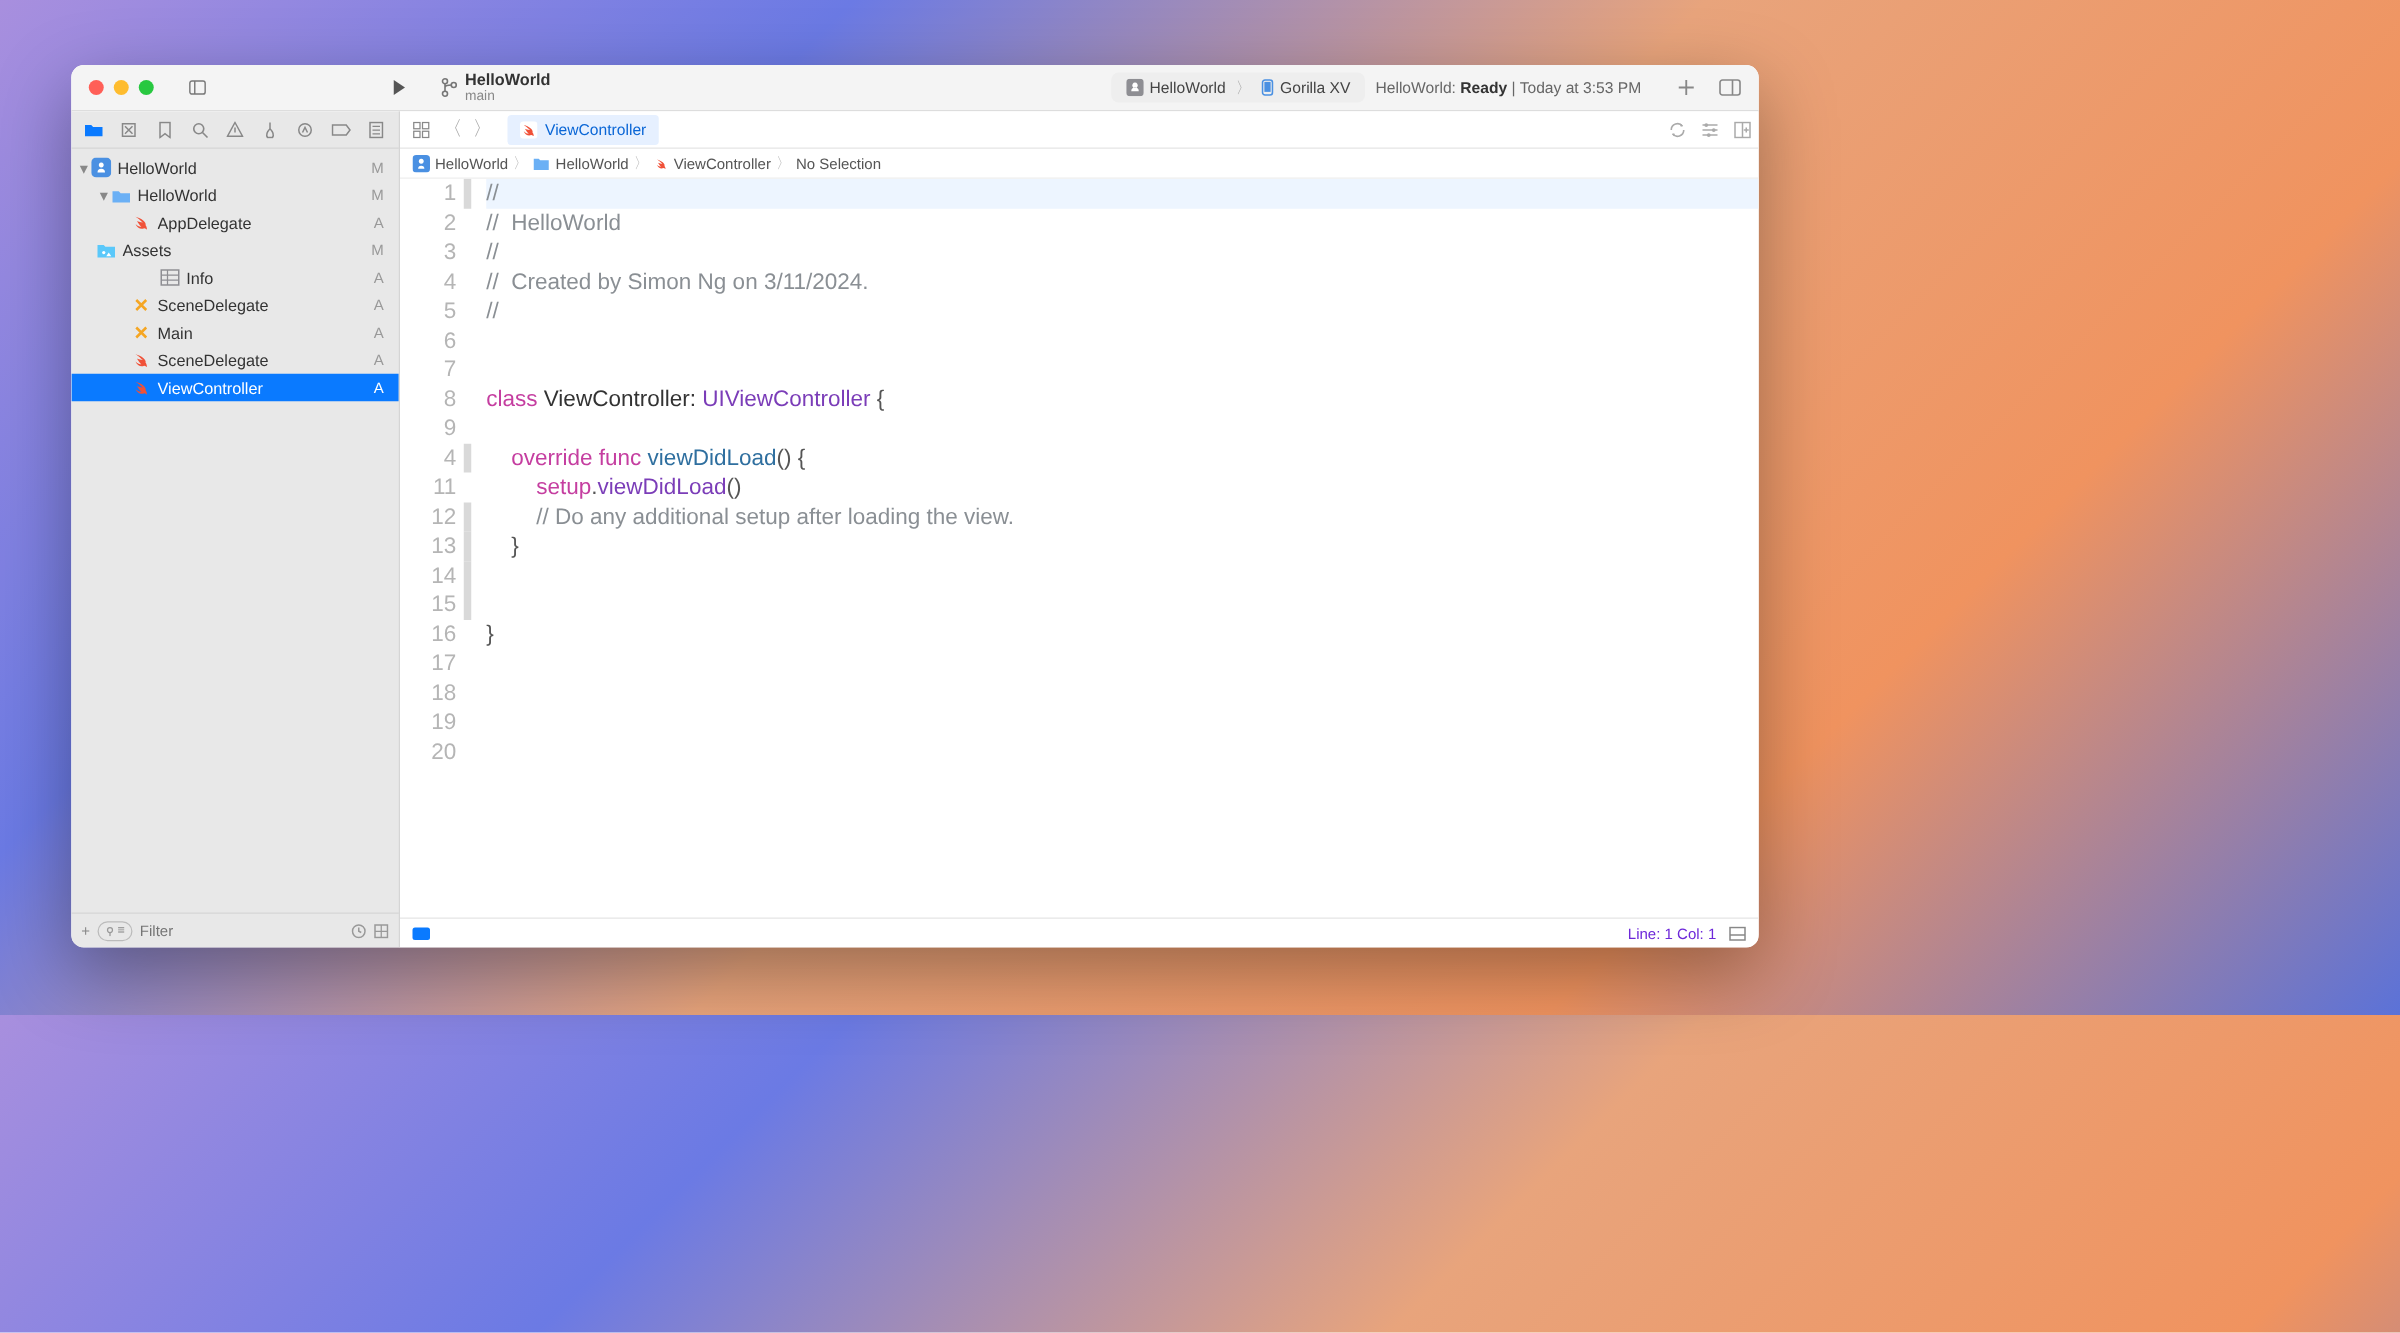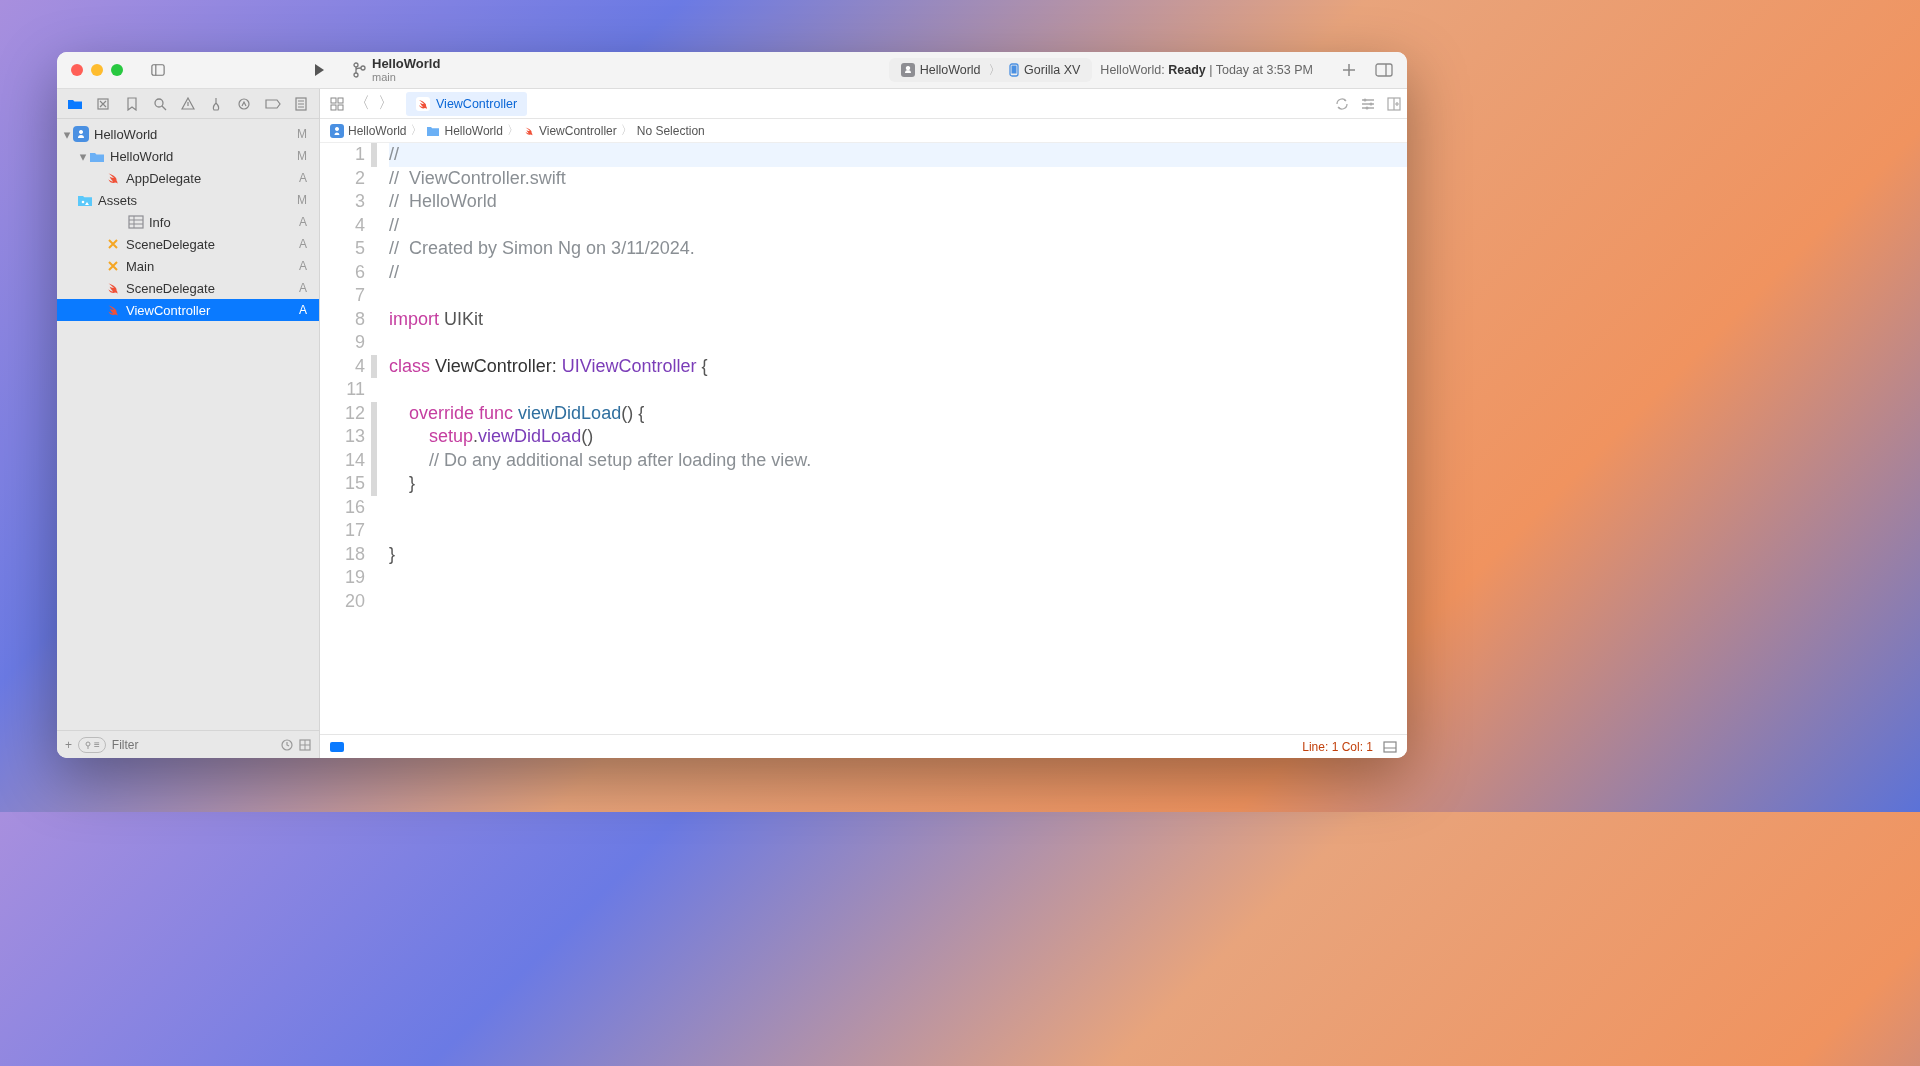--- a/index.html
+++ b/index.html
@@ -62,21 +62,21 @@
 .ribbon .mark { background:#d9d9d9; height: 23.5px; }
 .code { flex:1; padding-left: 12px; color:#555; }
 .code .line { height: 23.5px; display:block; white-space:pre; }
 .code .line.hl { background:#edf5ff; }
 .c-comment { color:#8a8f94; }
 .c-key { color:#c53ea0; }
 .c-type { color:#3e6eb5; }
 .c-decl { color:#2b8a8a; }
 .c-call { color:#7b3db8; }
 
-.statusbar { height:24px; border-top:1px solid #e5e5e5; display:flex; align-items:center; padding:0 10px; font-size:12px; color:#c2410c; }
+.statusbar { height:24px; border-top:1px solid #e5e5e5; display:flex; align-items:center; padding:0 10px; font-size:12px; color:#6d28d9; }
 .statusbar .tag { width:14px; height:10px; background:#0a7aff; border-radius:2px; margin-right:auto;}
 .statusbar .pos { margin-left:auto; margin-right:10px;}
 
 .ic { width:14px; height:14px; }
 svg { display:block; }
 </style>
 </head>
 <body>
 
 <div class="window">
@@ -432,27 +432,25 @@
             <div class="mark" style="height: 23.5px;"></div>
             <div class="mark" style="height: 23.5px;"></div>
             <div style="height: 23.5px;"></div>
             <div style="height: 23.5px;"></div>
             <div style="height: 23.5px;"></div>
             <div style="height: 23.5px;"></div>
             <div style="height: 23.5px;"></div>
           </div>
         <div class="code">
 <span class="line hl"><span class="c-comment">//</span></span>
-<span class="line"><span class="c-comment">//  </span><span class="c-comment">ViewController.swift</span></span>
 <span class="line"><span class="c-comment">//  </span><span class="c-comment">HelloWorld</span></span>
 <span class="line"><span class="c-comment">//</span></span>
 <span class="line"><span class="c-comment">//  </span><span class="c-comment">Created by Simon Ng on 3/11/2024.</span></span>
 <span class="line"><span class="c-comment">//</span></span>
 <span class="line"></span>
-<span class="line"><span class="c-key">import</span><span> UIKit</span></span>
 <span class="line"></span>
 <span class="line"><span class="c-key">class</span><span class="c-decl" style="color:#333;"> ViewController: </span><span class="c-type" style="color:#7b3db8;">UIViewController</span><span> {</span></span>
 <span class="line"></span>
 <span class="line"><span>    </span><span class="c-key">override</span><span> </span><span class="c-key">func</span><span style="color:#2f6f9f"> viewDidLoad</span><span>() {</span></span>
 <span class="line"><span>        </span><span class="c-key">setup</span><span>.</span><span class="c-call">viewDidLoad</span><span>()</span></span>
 <span class="line"><span>        </span><span class="c-comment">// Do any additional setup after loading the view.</span></span>
 <span class="line"><span>    }</span></span>
 <span class="line"></span>
 <span class="line"></span>
 <span class="line"><span>}</span></span>

